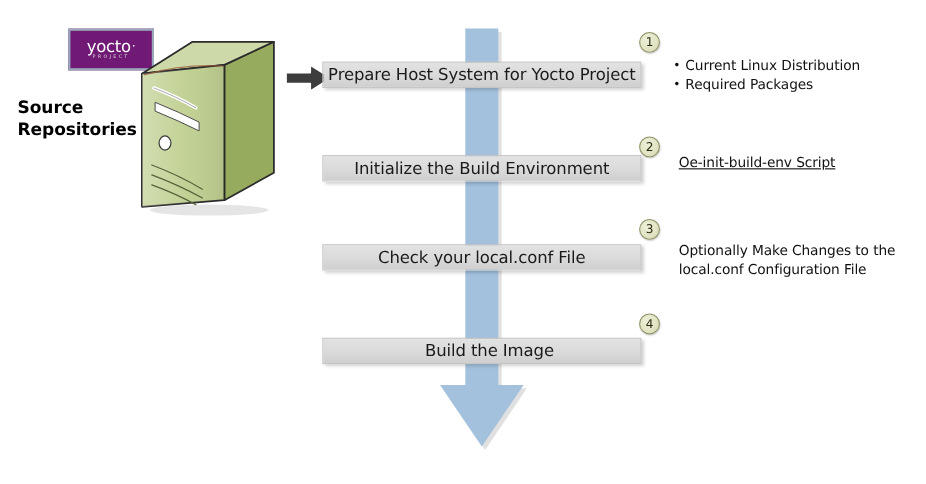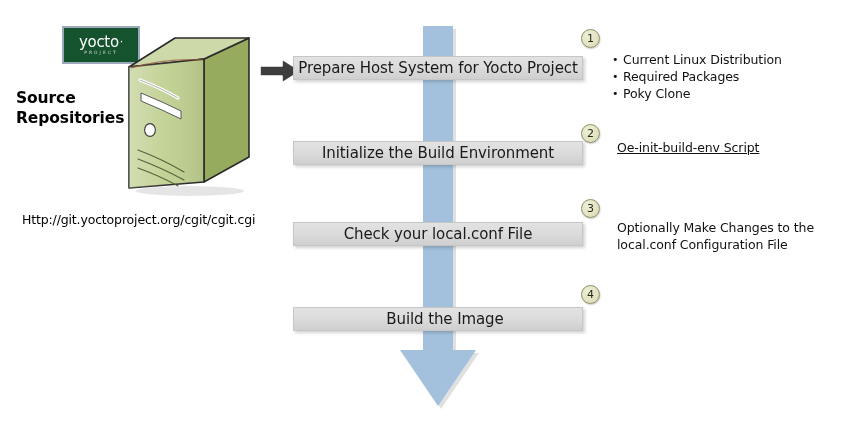--- a/index.html
+++ b/index.html
@@ -23,21 +23,21 @@
     height: 440px;
   }
 
   
   .yocto-logo {
     position: absolute;
     left: 62px;
     top: 26px;
     width: 78px;
     height: 38px;
-    background: #14532d;
+    background: #701a75;
     border: 2px solid #9aa9bb;
     box-sizing: border-box;
     display: flex;
     flex-direction: column;
     align-items: center;
     justify-content: center;
     line-height: 1;
   }
   .yocto-logo .word {
     color: #ffffff;
@@ -222,21 +222,20 @@
 
     <path d="M23,65 Q45,74 63,83 L63,91 Q45,82 23,73 Z" fill="#ffffff" stroke="#4a4a4a" stroke-width="0.9" stroke-linejoin="round"></path>
 
     <ellipse cx="32" cy="102" rx="5.4" ry="6.4" fill="#ffffff" stroke="#3a3a3a" stroke-width="1.1"></ellipse>
 
     <path d="M20,122 Q44,131 66,144" fill="none" stroke="#54633a" stroke-width="1.15" stroke-linecap="round"></path>
     <path d="M20,131 Q44,140 66,152" fill="none" stroke="#54633a" stroke-width="1.15" stroke-linecap="round"></path>
     <path d="M20,140 Q42,148 60,158" fill="none" stroke="#54633a" stroke-width="1.15" stroke-linecap="round"></path>
   </svg>
 
-  <div class="repo-url">Http://git.yoctoproject.org/cgit/cgit.cgi</div>
 
   <svg class="connector-arrow" viewBox="0 0 46 30">
     <path d="M2,10 L24,10 L24,3 L43,15 L24,27 L24,20 L2,20 Z" fill="#3d3d3d" stroke="#ffffff" stroke-width="1.6" stroke-linejoin="round"></path>
   </svg>
 
   <svg class="flow-arrow" viewBox="0 0 100 400">
 
     <path d="M31,6 L61,6 L61,330 L84,330 L46,386 L8,330 L31,330 Z" fill="rgba(0,0,0,0.12)" transform="translate(3,3)"></path>
 
     <path d="M31,6 L61,6 L61,330 L84,330 L46,386 L8,330 L31,330 Z" fill="#a3c1dd"></path>
@@ -265,21 +264,20 @@
     <span>3</span>
   </div>
   <div class="badge n4">
     <span>4</span>
   </div>
 
   <div class="annotation a1">
     <ul class="bullet-list">
       <li>Current Linux Distribution</li>
       <li>Required Packages</li>
-      <li>Poky Clone</li>
     </ul>
   </div>
 
   <div class="annotation a2">
     <div class="line">Oe-init-build-env Script</div>
   </div>
 
   <div class="annotation a3">
     <div class="line">Optionally Make Changes to the</div>
     <div class="line">local.conf Configuration File</div>

